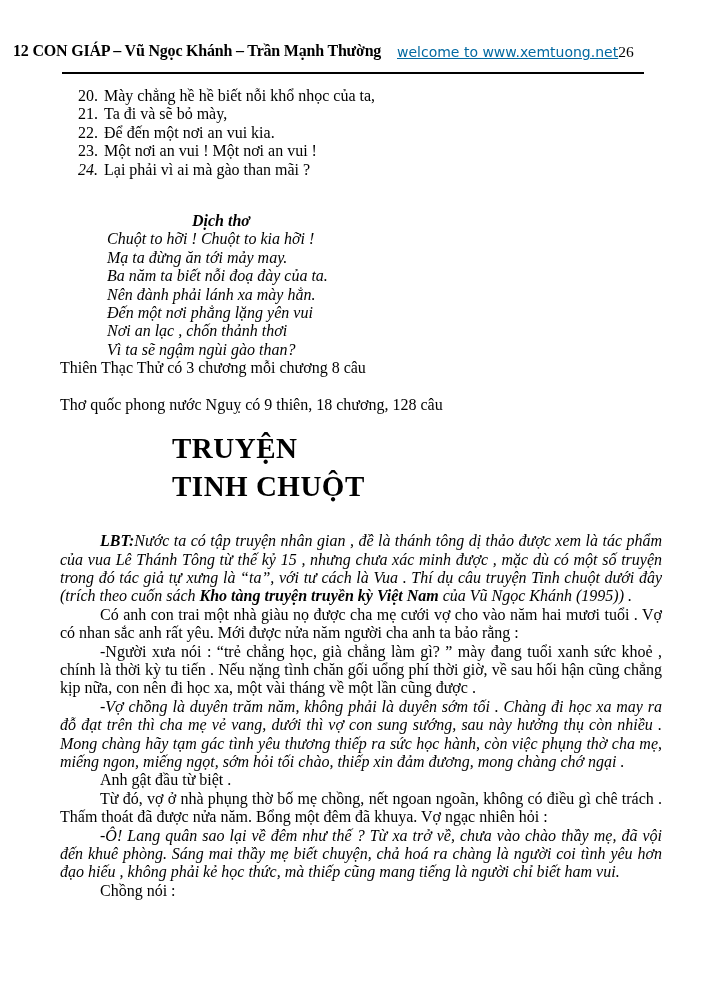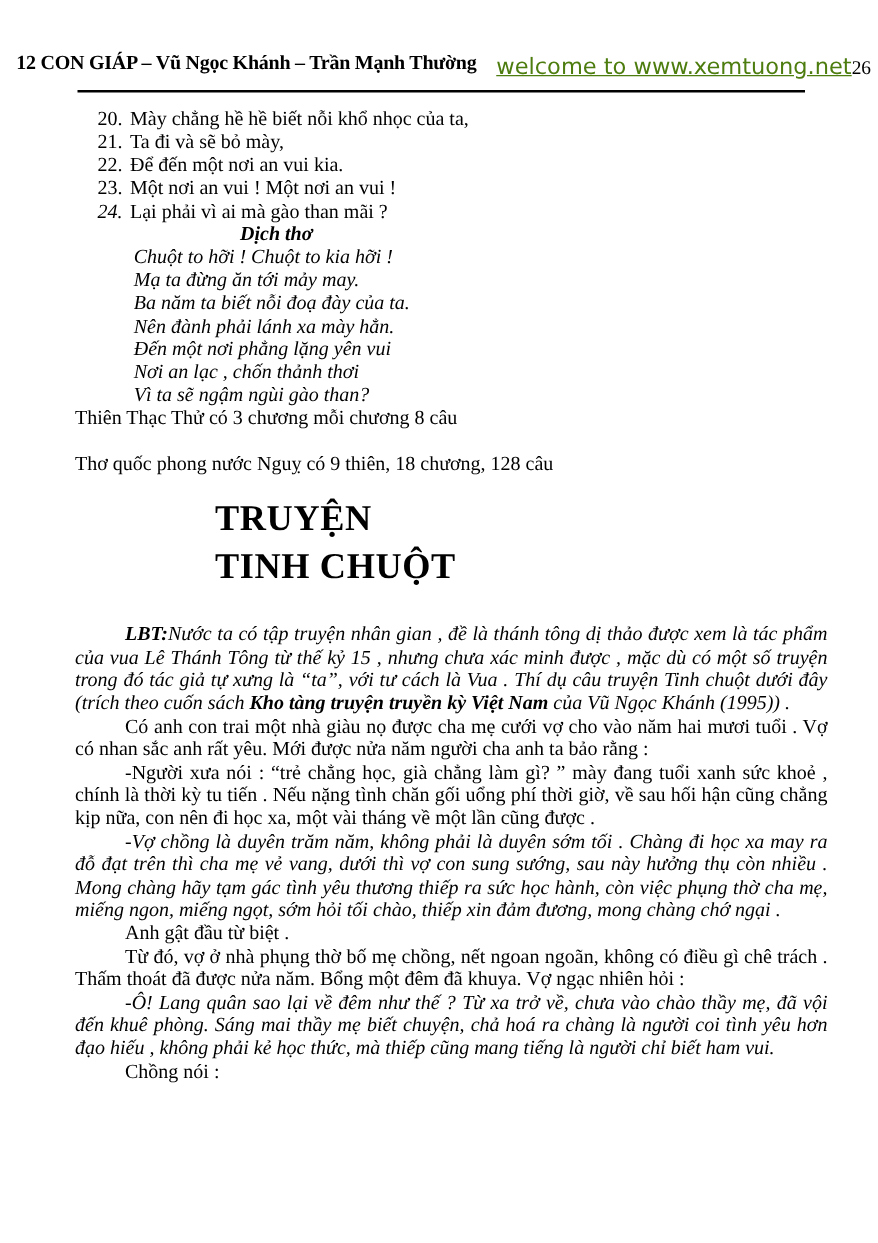--- a/index.html
+++ b/index.html
@@ -17,39 +17,39 @@
   .hdr-title {
     position: absolute; left: 13px; top: 42px;
     font-weight: bold; font-size: 16px; letter-spacing: -0.2px;
     white-space: nowrap;
   }
   .hdr-right {
     position: absolute; left: 397px; top: 43px; white-space: nowrap;
   }
   .hdr-link {
     font-family: "DejaVu Sans", sans-serif;
-    font-size: 18px;
+    font-size: 14px;
     text-decoration: underline;
-    color: #4d7c0f;
+    color: #0369a1;
   }
   .hdr-page { font-size: 15.5px; font-family: Liberation Serif, serif; }
   .hdr-rule {
     position: absolute; left: 62px; top: 72px;
     width: 582px; height: 2px; background: #000;
   }
   
   .content {
     position: absolute; left: 60px; top: 87px; width: 602px;
     line-height: 18.4px;
   }
   .verse-row { margin-left: 18px; white-space: nowrap; }
   .verse-num { display: inline-block; margin-right: 6px; font-family: Liberation Serif, serif; }
   .verse-num.it { font-style: italic; text-align: center; }
   .poem-heading {
-    margin-top: 0; margin-left: 132px;
+    margin-top: 33px; margin-left: 132px;
     font-weight: bold; font-style: italic;
   }
   .poem-line { margin-left: 47px; font-style: italic; white-space: nowrap; }
   .note-line { white-space: nowrap; }
   .note-2 { margin-top: 18px; }
   .story-title {
     margin-top: 15px; margin-left: 112px;
     font-size: 29px; font-weight: bold; line-height: 38px;
     letter-spacing: 0.5px;
   }

